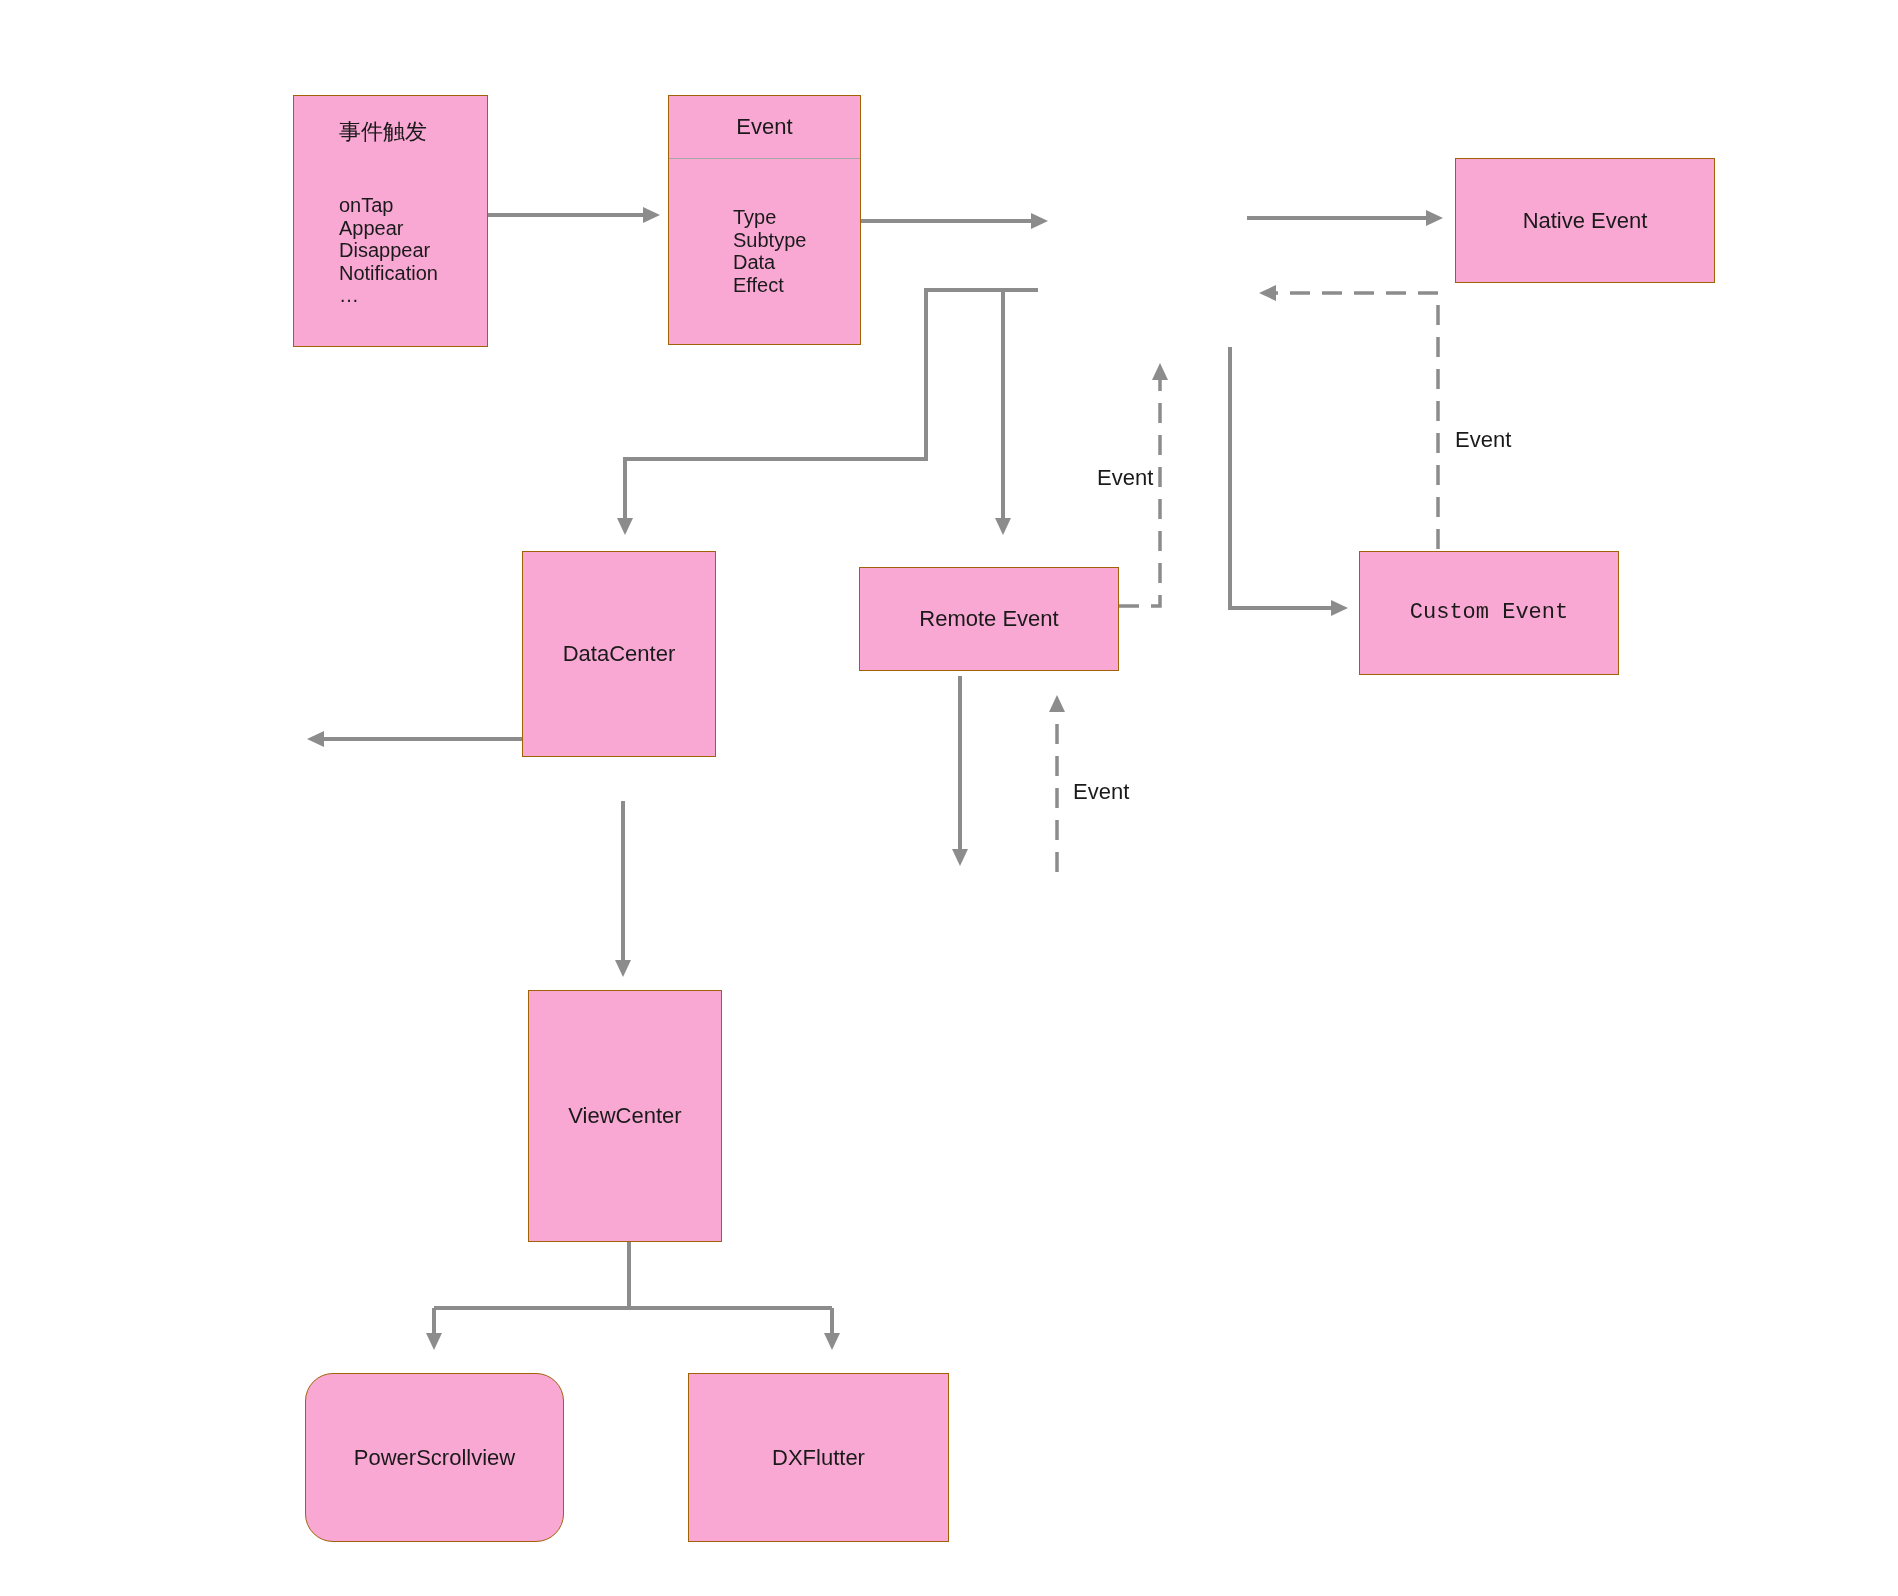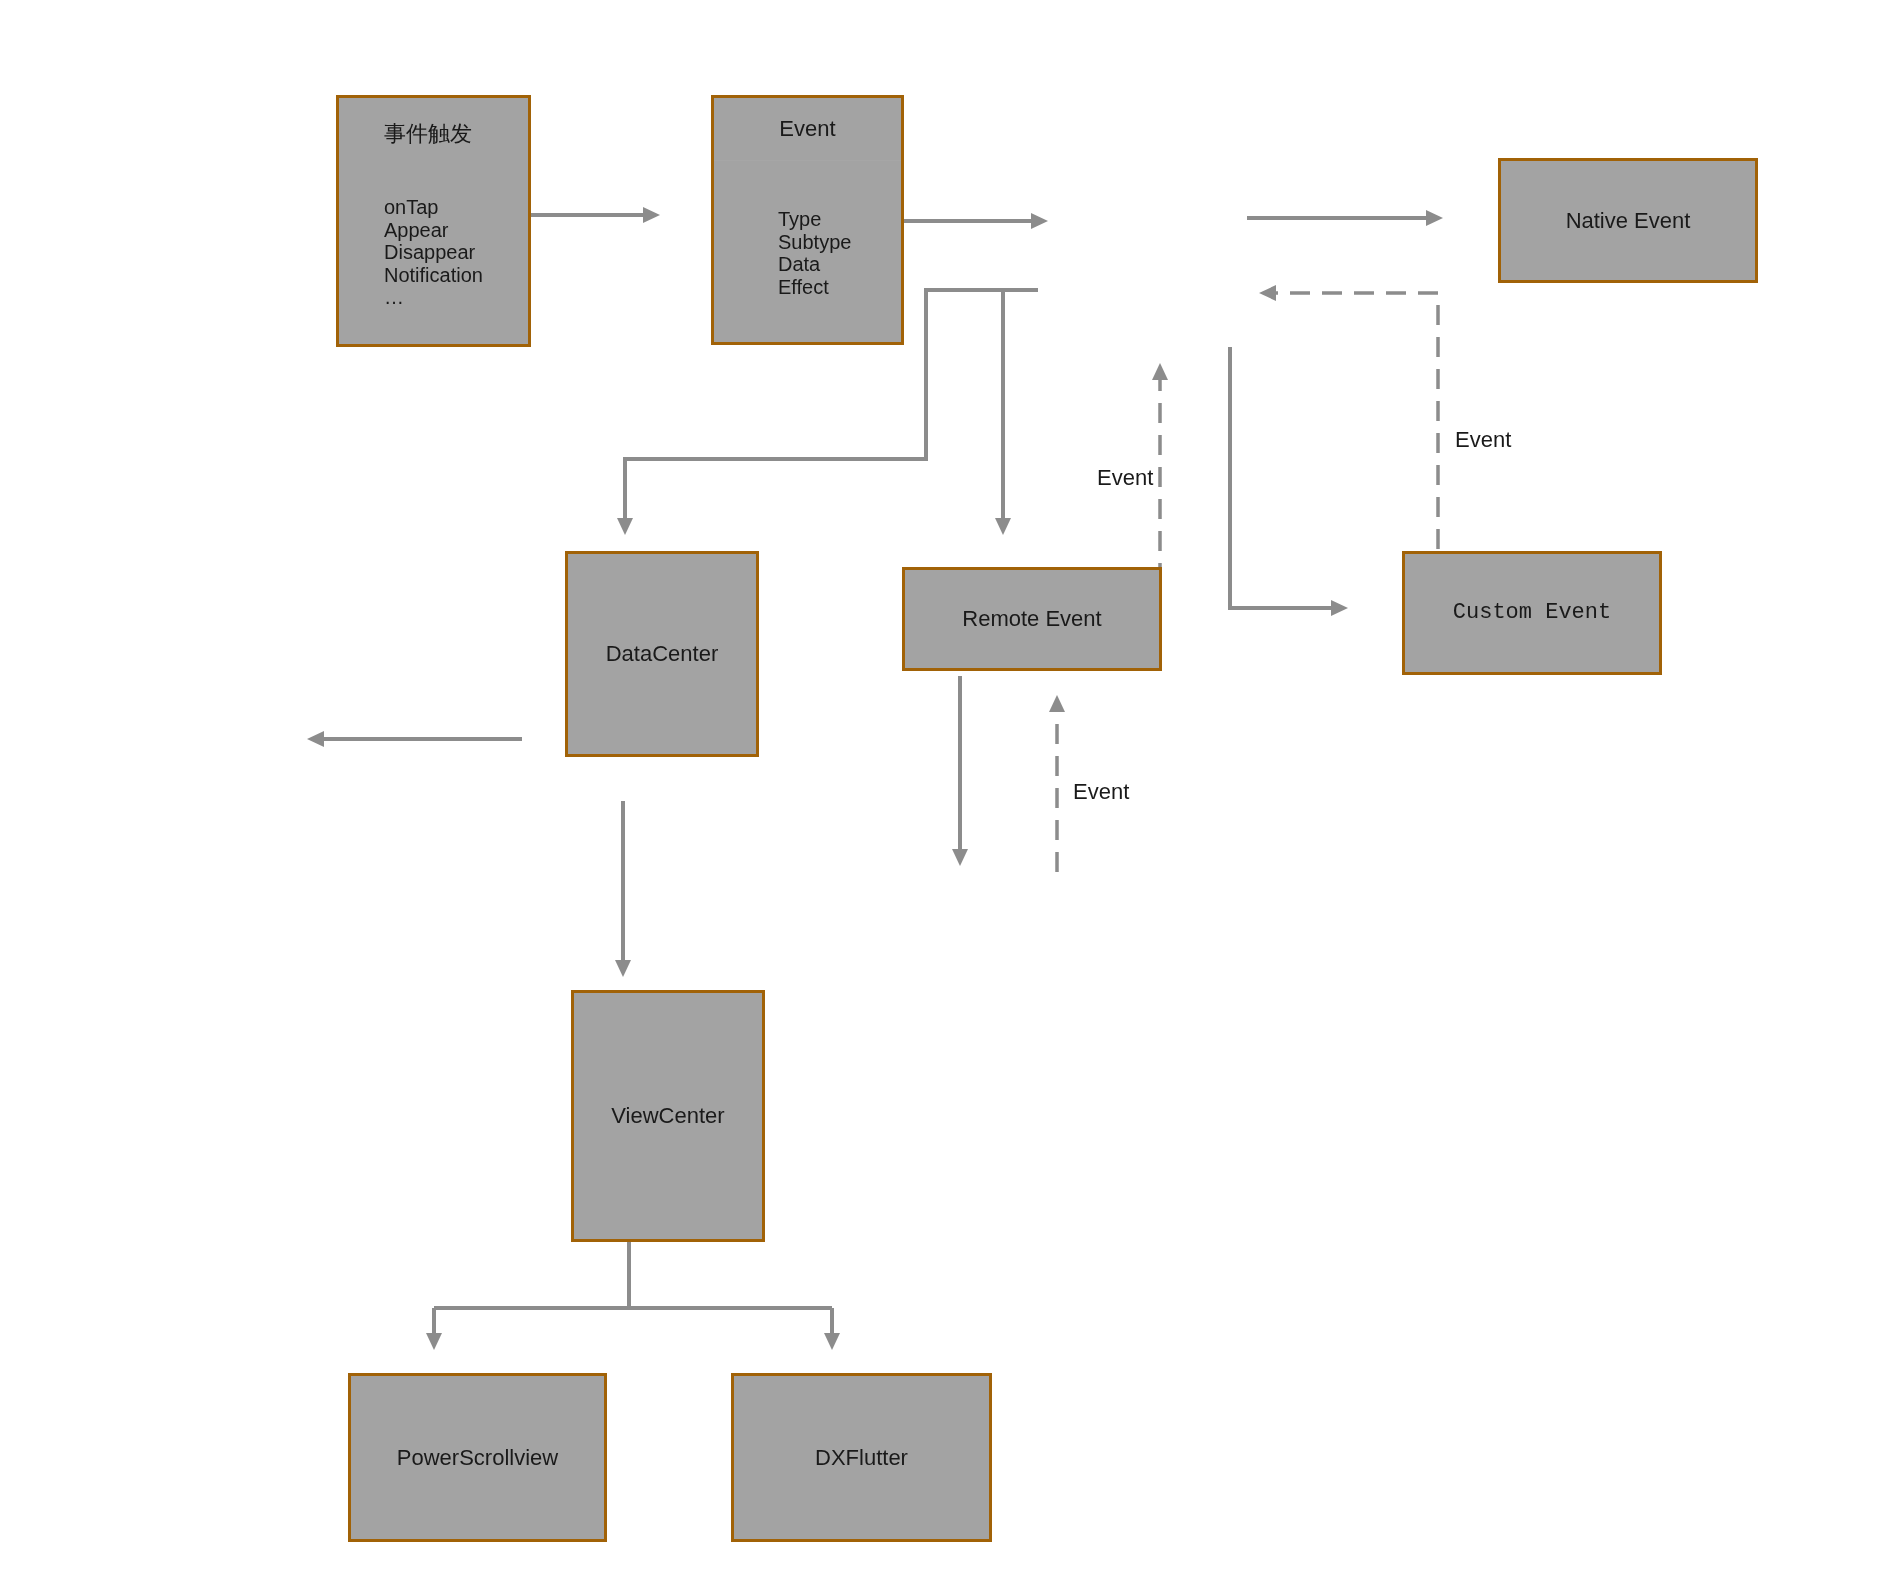--- a/index.html
+++ b/index.html
@@ -18,25 +18,24 @@
   }
   .edge-layer {
     position: absolute;
     left: 0; top: 0;
     width: 1898px;
     height: 1596px;
     z-index: 1;
   }
   .node {
     position: absolute;
-    background: #a3a3a3;
-    border: 3px solid #a16207;
+    background: #f9a8d4;
+    border: 1px solid #a16207;
     box-sizing: border-box;
     z-index: 2;
-    margin-left: 43px;
   }
   .node-label {
     position: absolute;
     left: 0; top: 0; right: 0; bottom: 0;
     display: flex;
     align-items: center;
     justify-content: center;
     text-align: center;
     font-size: 22px;
     line-height: 26px;
@@ -166,21 +165,21 @@
   <div class="node" style="left:522px; top:551px; width:194px; height:206px;">
     <div class="node-label">DataCenter</div>
   </div>
 
 
 
   <div class="node" style="left:528px; top:990px; width:194px; height:252px;">
     <div class="node-label">ViewCenter</div>
   </div>
 
-  <div class="node" style="left:305px; top:1373px; width:259px; height:169px;">
+  <div class="node" style="left:305px; top:1373px; width:259px; height:169px;border-radius:28px;">
     <div class="node-label">PowerScrollview</div>
   </div>
 
   <div class="node" style="left:688px; top:1373px; width:261px; height:169px;text-decoration:underline;">
     <div class="node-label">DXFlutter</div>
   </div>
 
   <div class="edge-label" style="left:1455px; top:429px;">Event</div>
   <div class="edge-label" style="left:1097px; top:467px;">Event</div>
   <div class="edge-label" style="left:1073px; top:781px;">Event</div>

